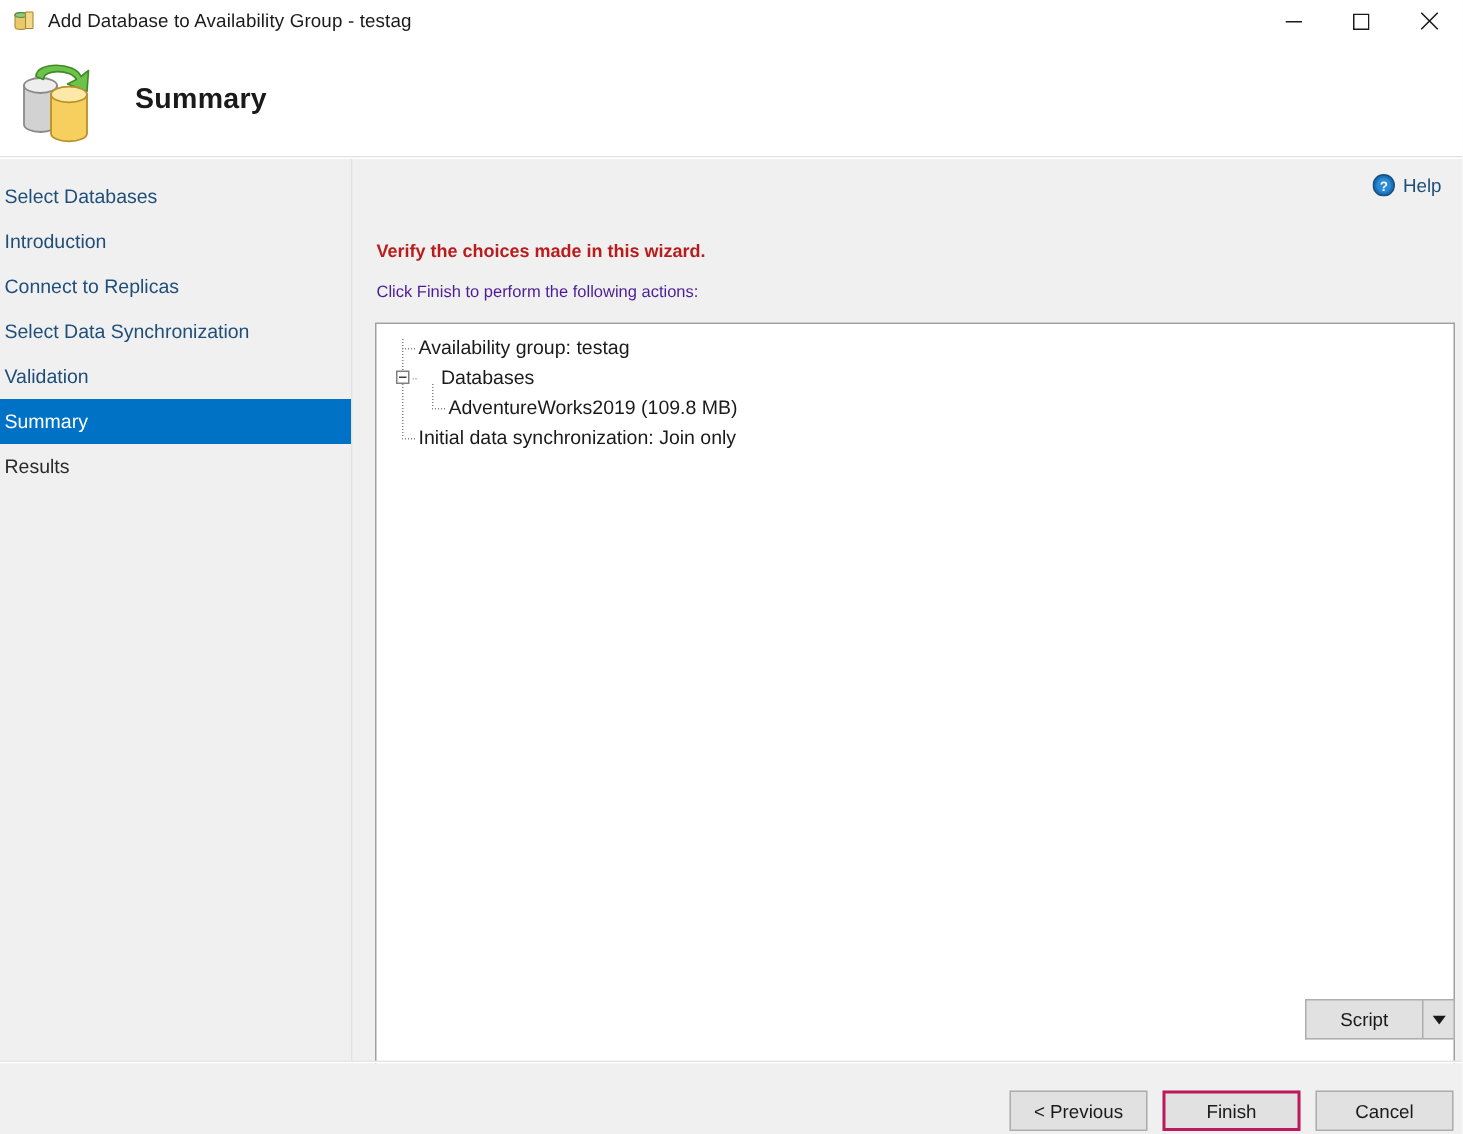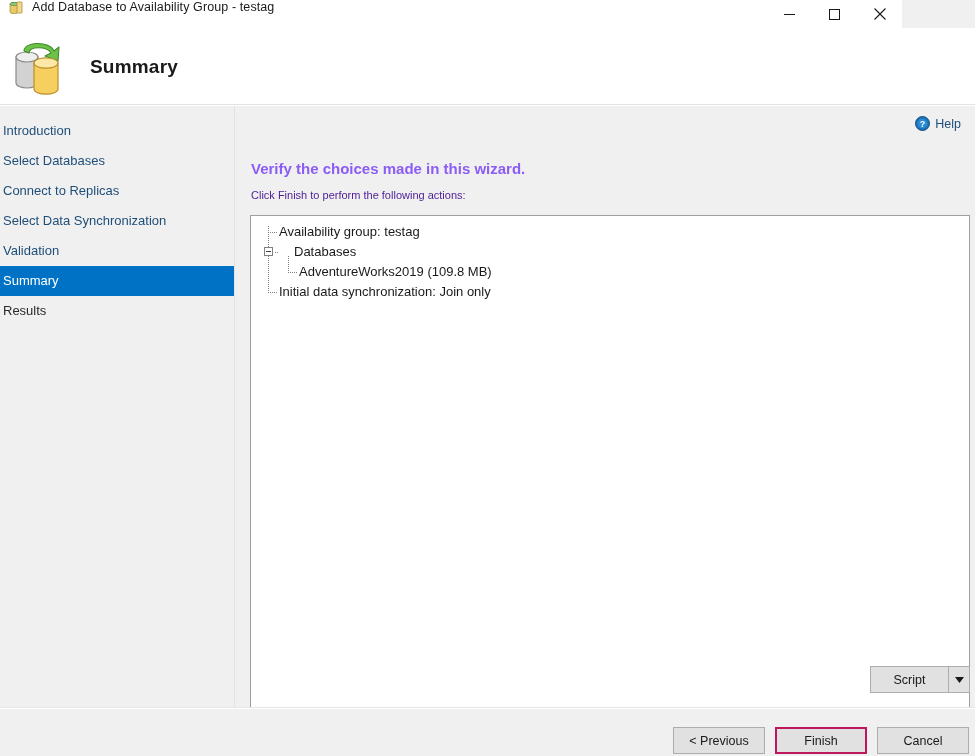--- a/index.html
+++ b/index.html
@@ -16,23 +16,24 @@
     position: relative;
     width: 975px;
     height: 756px;
     background: #f0f0f0;
   }
 
   
   .titlebar {
     position: absolute;
     top: 0; left: 0;
-    width: 902px; height: 28px;
-    background: #ffffff;
-    display: flex;
+    width: 975px; height: 28px;
+    background: #ffffff;
+    display: flex;
+    align-items: center;
   }
   .title-icon {
     width: 16px; height: 16px;
     margin-left: 8px; margin-right: 8px;
     position: relative;
     flex: 0 0 auto;
   }
   .title-text {
     font-size: 12.5px;
     color: #1a1a1a;
@@ -133,23 +134,23 @@
     gap: 5px;
     font-size: 12.5px;
     color: #1f4e79;
     cursor: pointer;
   }
   .help-icon { width: 15px; height: 15px; flex: 0 0 auto; }
 
   .verify-line {
     position: absolute;
     top: 54px; left: 16px;
-    font-size: 15px;
+    font-size: 12px;
     font-weight: bold;
-    color: #8b5cf6;
+    color: #b91c1c;
   }
   .click-line {
     position: absolute;
     top: 83px; left: 16px;
     font-size: 11px;
     color: #4c1d95;
   }
 
   
   .tree-panel {
@@ -310,22 +311,22 @@
         <path d="M28 28 L28 54 A12 5.2 0 0 0 52 54 L52 28 Z" fill="#f7cf5e" stroke="#b8902a" stroke-width="1.2"></path>
         <ellipse cx="40" cy="28" rx="12" ry="5.2" fill="#fde8a8" stroke="#b8902a" stroke-width="1.2"></ellipse>
       </svg>
     </div>
     <div class="header-title">Summary</div>
   </div>
   <div class="header-rule"></div>
   <div class="header-rule2"></div>
 
   <div class="sidebar">
+    <div class="nav-item">Select Databases</div>
     <div class="nav-item">Introduction</div>
-    <div class="nav-item">Select Databases</div>
     <div class="nav-item">Connect to Replicas</div>
     <div class="nav-item">Select Data Synchronization</div>
     <div class="nav-item">Validation</div>
     <div class="nav-item selected">Summary</div>
     <div class="nav-item disabled">Results</div>
   </div>
   <div class="sidebar-divider"></div>
 
   <div class="content">
 

